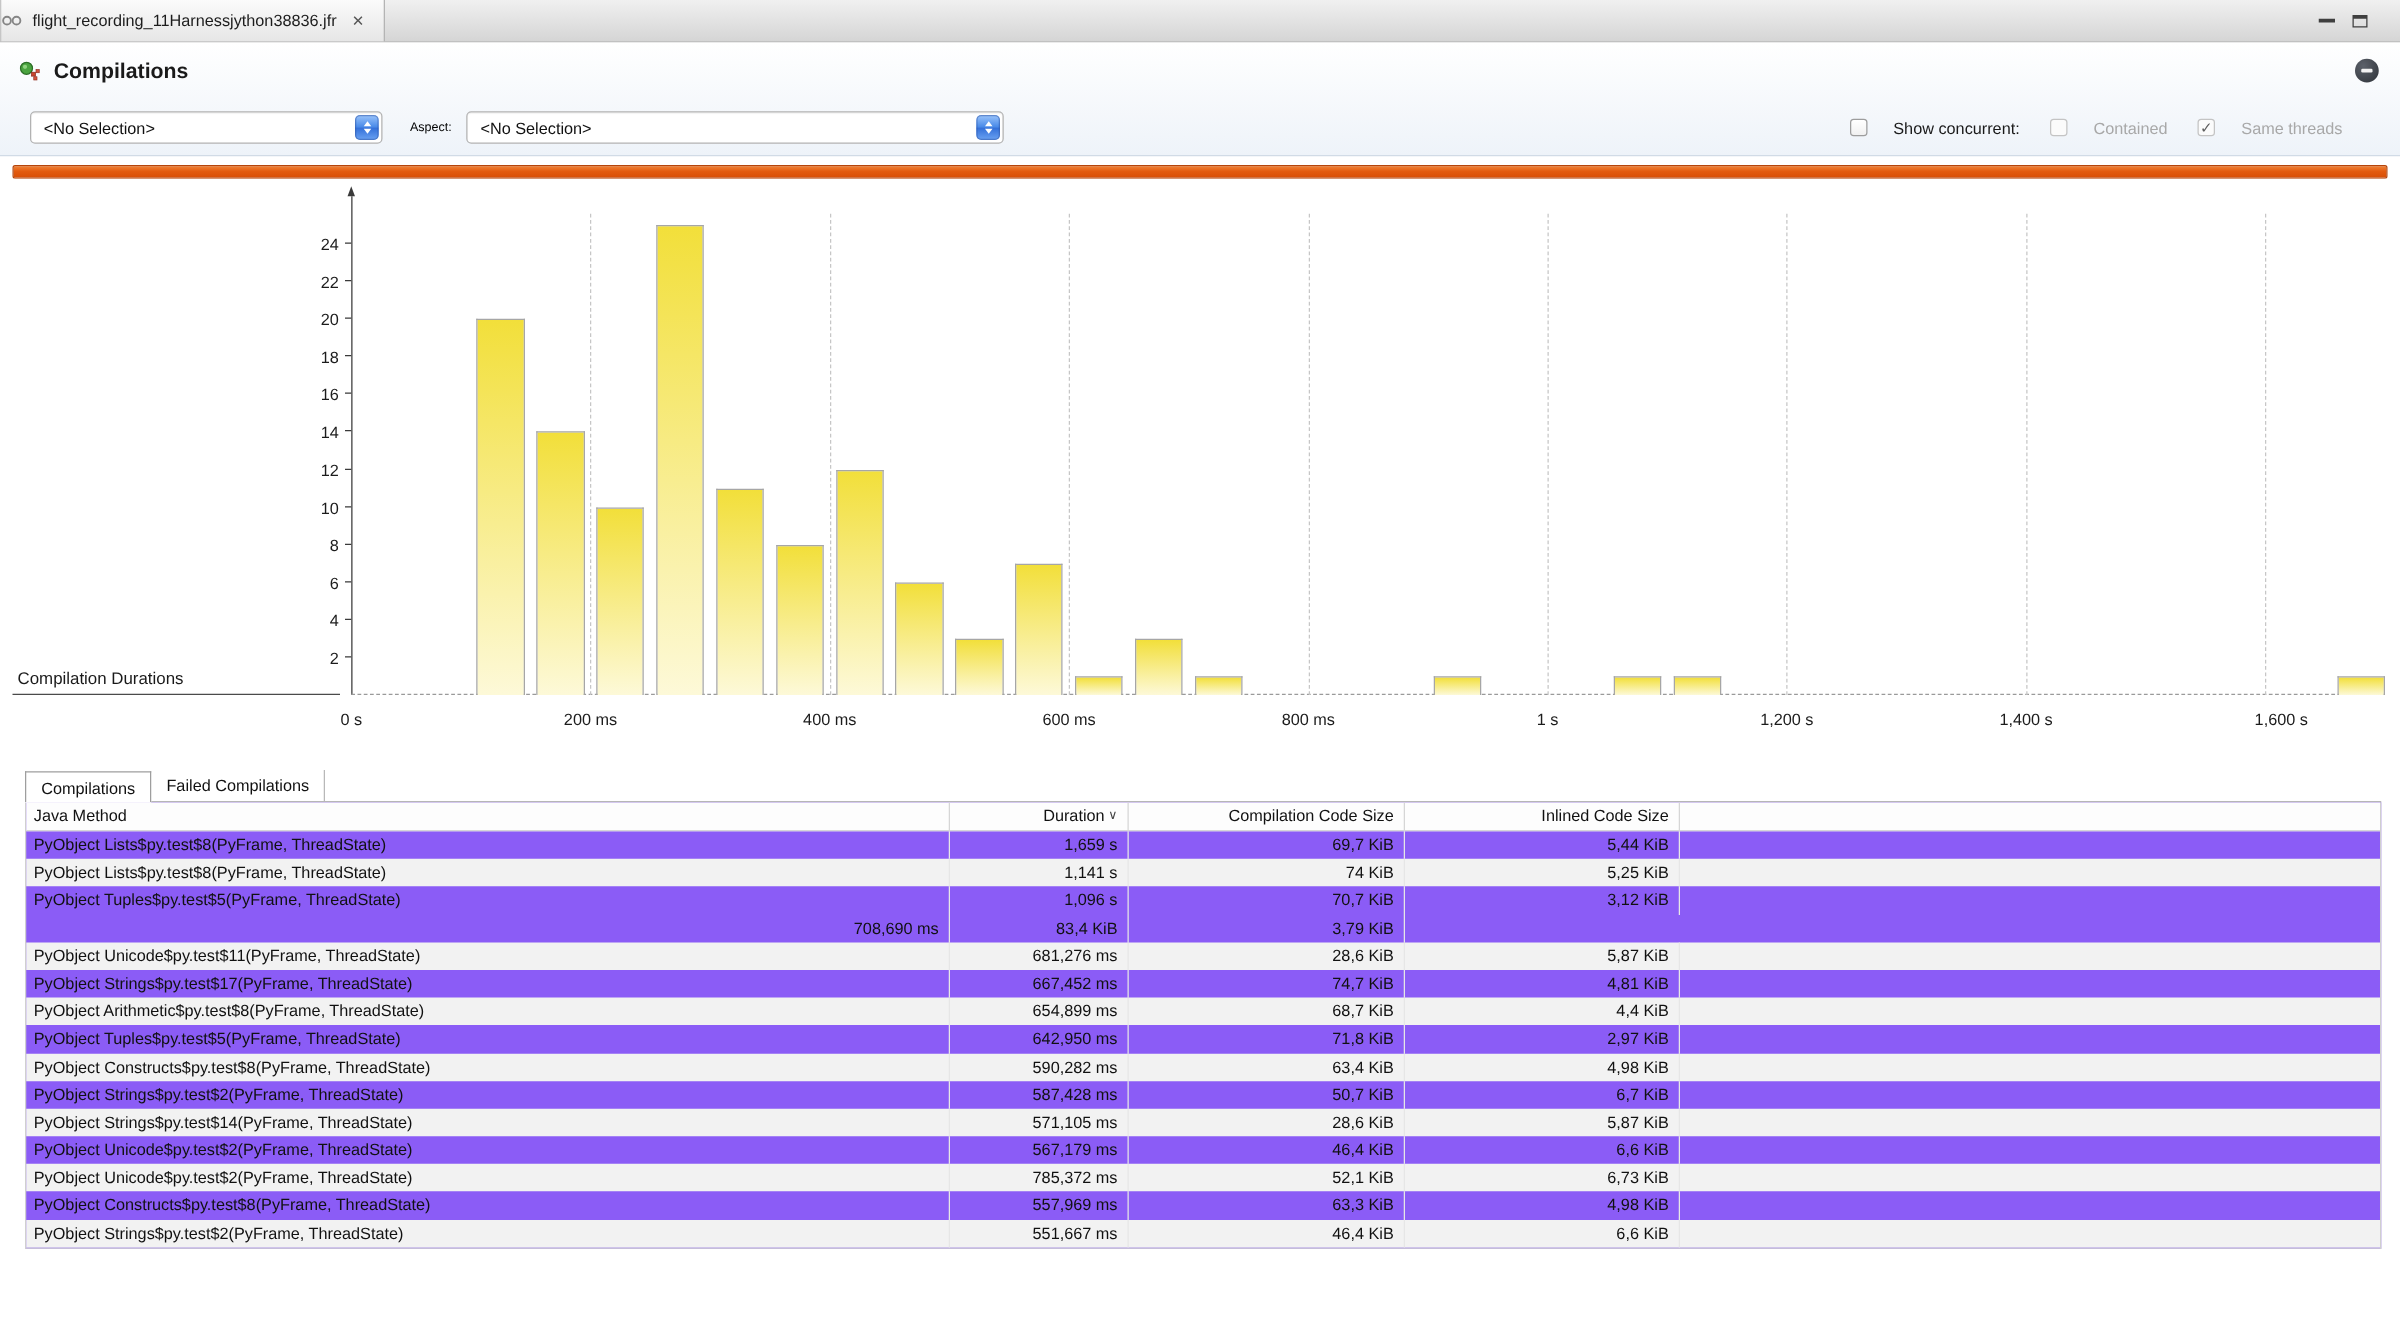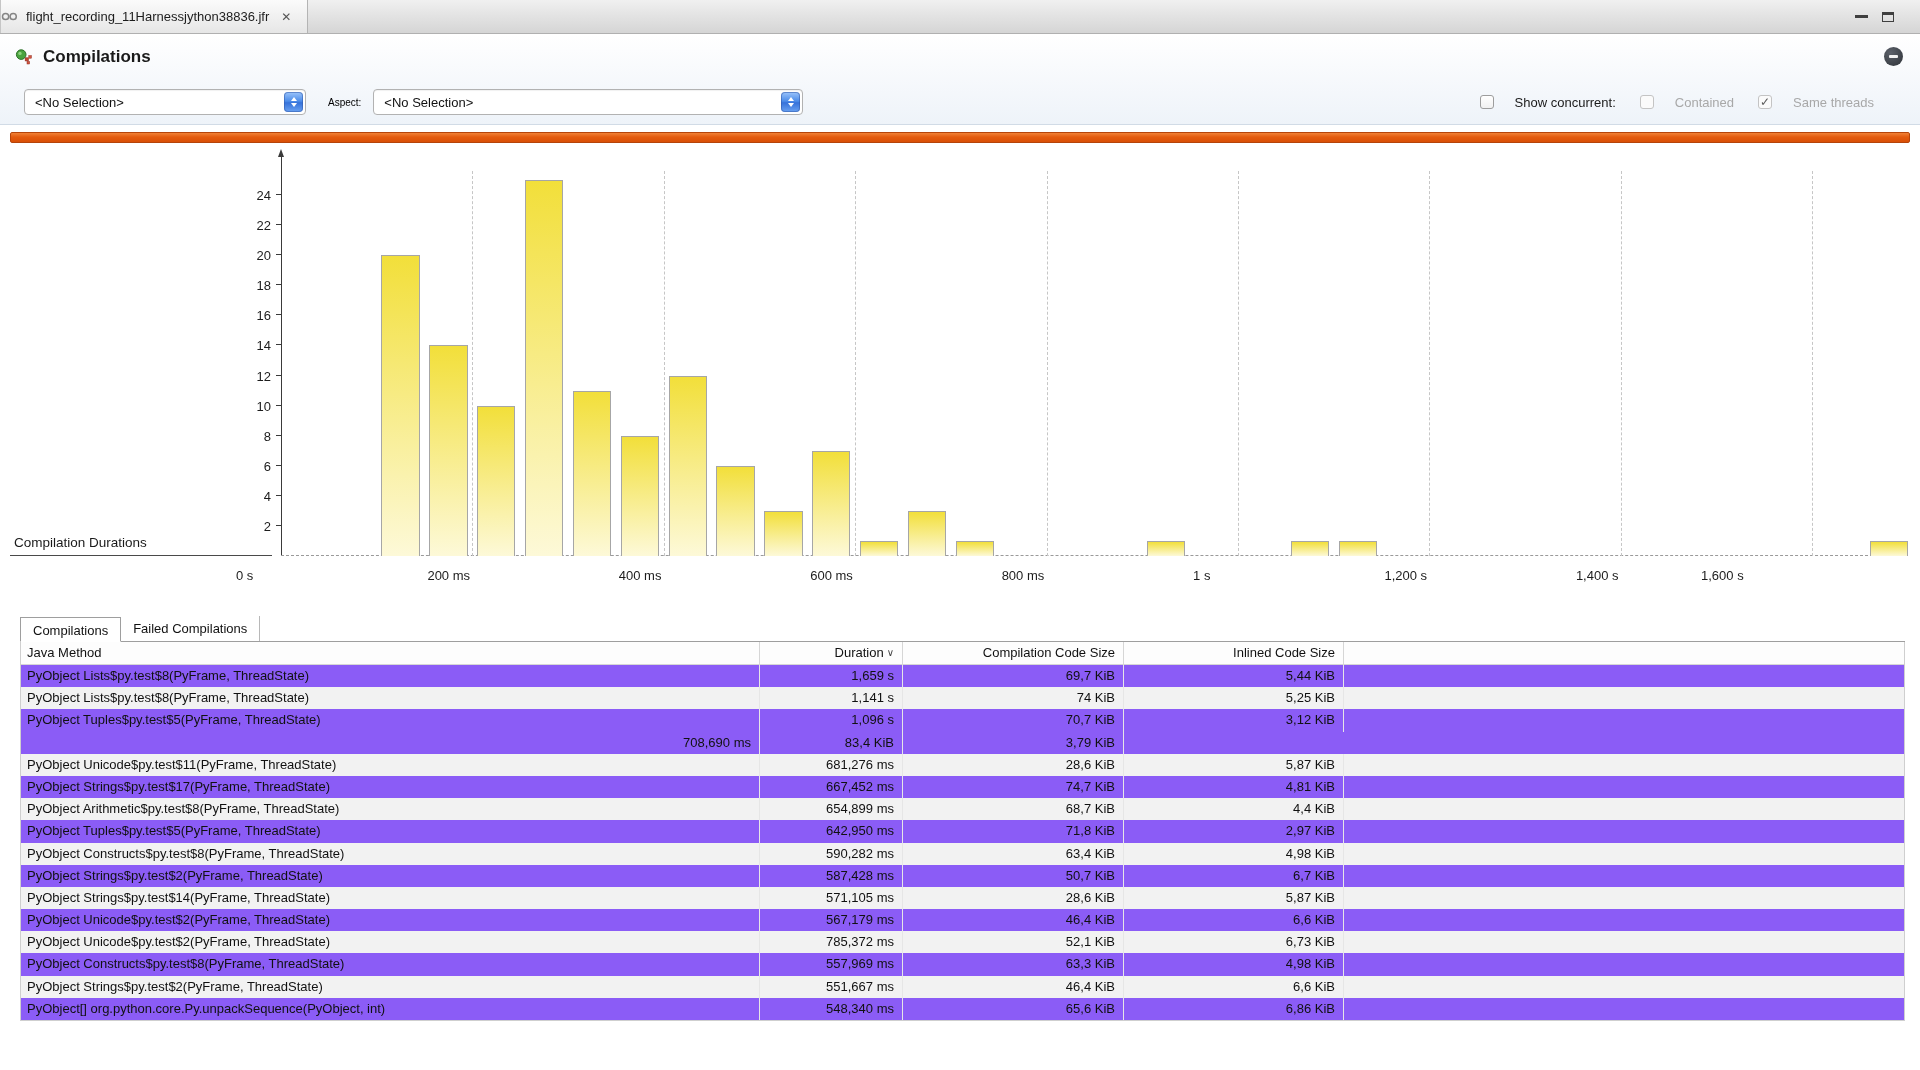--- a/index.html
+++ b/index.html
@@ -113,21 +113,21 @@
     border-left: 3.5px solid transparent; border-right: 3.5px solid transparent;
     border-bottom: 8px solid #3a3a3a;
   }
   .baseline { position: absolute; left: 0; right: 0; bottom: 0; border-top: 1px dashed #9a9a9a; }
   .gridline { position: absolute; top: 0; height: 100%; width: 0; border-left: 1px dashed #c6c6c6; }
   .bar {
     position: absolute; bottom: 0;
     background: linear-gradient(180deg, var(--bar-top, #f2df3a) 0%, var(--bar-bottom, #fdf9d8) 100%);
     border: 1px solid #a6a6a6; border-bottom: none;
   }
-  .x-tick-label { position: absolute; bottom: -27px; width: 90px; text-align: left; font-size: 13px; color: #1c1c1c; }
+  .x-tick-label { position: absolute; bottom: -27px; width: 90px; text-align: center; font-size: 13px; color: #1c1c1c; }
   .y-tick-label { position: absolute; left: -48px; width: 38px; text-align: right; font-size: 13px; color: #1c1c1c; }
   .y-tick-mark { position: absolute; left: -5px; width: 5px; height: 1px; background: #3a3a3a; }
 
   
   .tabs-row {
     display: flex; align-items: flex-end;
     margin: 0 15px 0 20px; height: 26px;
     border-bottom: 1px solid #9e9e9e;
   }
   .tab { height: 25px; line-height: 25px; padding: 0 12px; font-size: 13px; white-space: nowrap; }
@@ -240,21 +240,21 @@
       <div class="x-tick-label" style="left: 529.235px;">600 ms</div>
       <div class="gridline" style="left: 765.647px;"></div>
       <div class="x-tick-label" style="left: 720.647px;">800 ms</div>
       <div class="gridline" style="left: 957.059px;"></div>
       <div class="x-tick-label" style="left: 912.059px;">1 s</div>
       <div class="gridline" style="left: 1148.47px;"></div>
       <div class="x-tick-label" style="left: 1103.47px;">1,200 s</div>
       <div class="gridline" style="left: 1339.88px;"></div>
       <div class="x-tick-label" style="left: 1294.88px;">1,400 s</div>
       <div class="gridline" style="left: 1531.29px;"></div>
-      <div class="x-tick-label" style="left: 1420px;">1,600 s</div>
+      <div class="x-tick-label" style="left: 1499px;">1,600 s</div>
       <div class="y-tick-label" style="bottom: 22.0781px;">2</div>
       <div class="y-tick-mark" style="bottom: 30.0781px;"></div>
       <div class="y-tick-label" style="bottom: 52.1562px;">4</div>
       <div class="y-tick-mark" style="bottom: 60.1562px;"></div>
       <div class="y-tick-label" style="bottom: 82.2344px;">6</div>
       <div class="y-tick-mark" style="bottom: 90.2344px;"></div>
       <div class="y-tick-label" style="bottom: 112.312px;">8</div>
       <div class="y-tick-mark" style="bottom: 120.312px;"></div>
       <div class="y-tick-label" style="bottom: 142.391px;">10</div>
       <div class="y-tick-mark" style="bottom: 150.391px;"></div>
@@ -406,21 +406,14 @@
         <div class="cell c-num">4,98 KiB</div>
         <div class="cell c-fill"></div>
       </div>
       <div class="trow alt">
         <div class="cell c-method">PyObject Strings$py.test$2(PyFrame, ThreadState)</div>
         <div class="cell c-num">551,667 ms</div>
         <div class="cell c-num">46,4 KiB</div>
         <div class="cell c-num">6,6 KiB</div>
         <div class="cell c-fill"></div>
       </div>
-      <div class="trow">
-        <div class="cell c-method">PyObject[] org.python.core.Py.unpackSequence(PyObject, int)</div>
-        <div class="cell c-num">548,340 ms</div>
-        <div class="cell c-num">65,6 KiB</div>
-        <div class="cell c-num">6,86 KiB</div>
-        <div class="cell c-fill"></div>
-      </div>
     </div>
 </div>
 
 </body></html>

